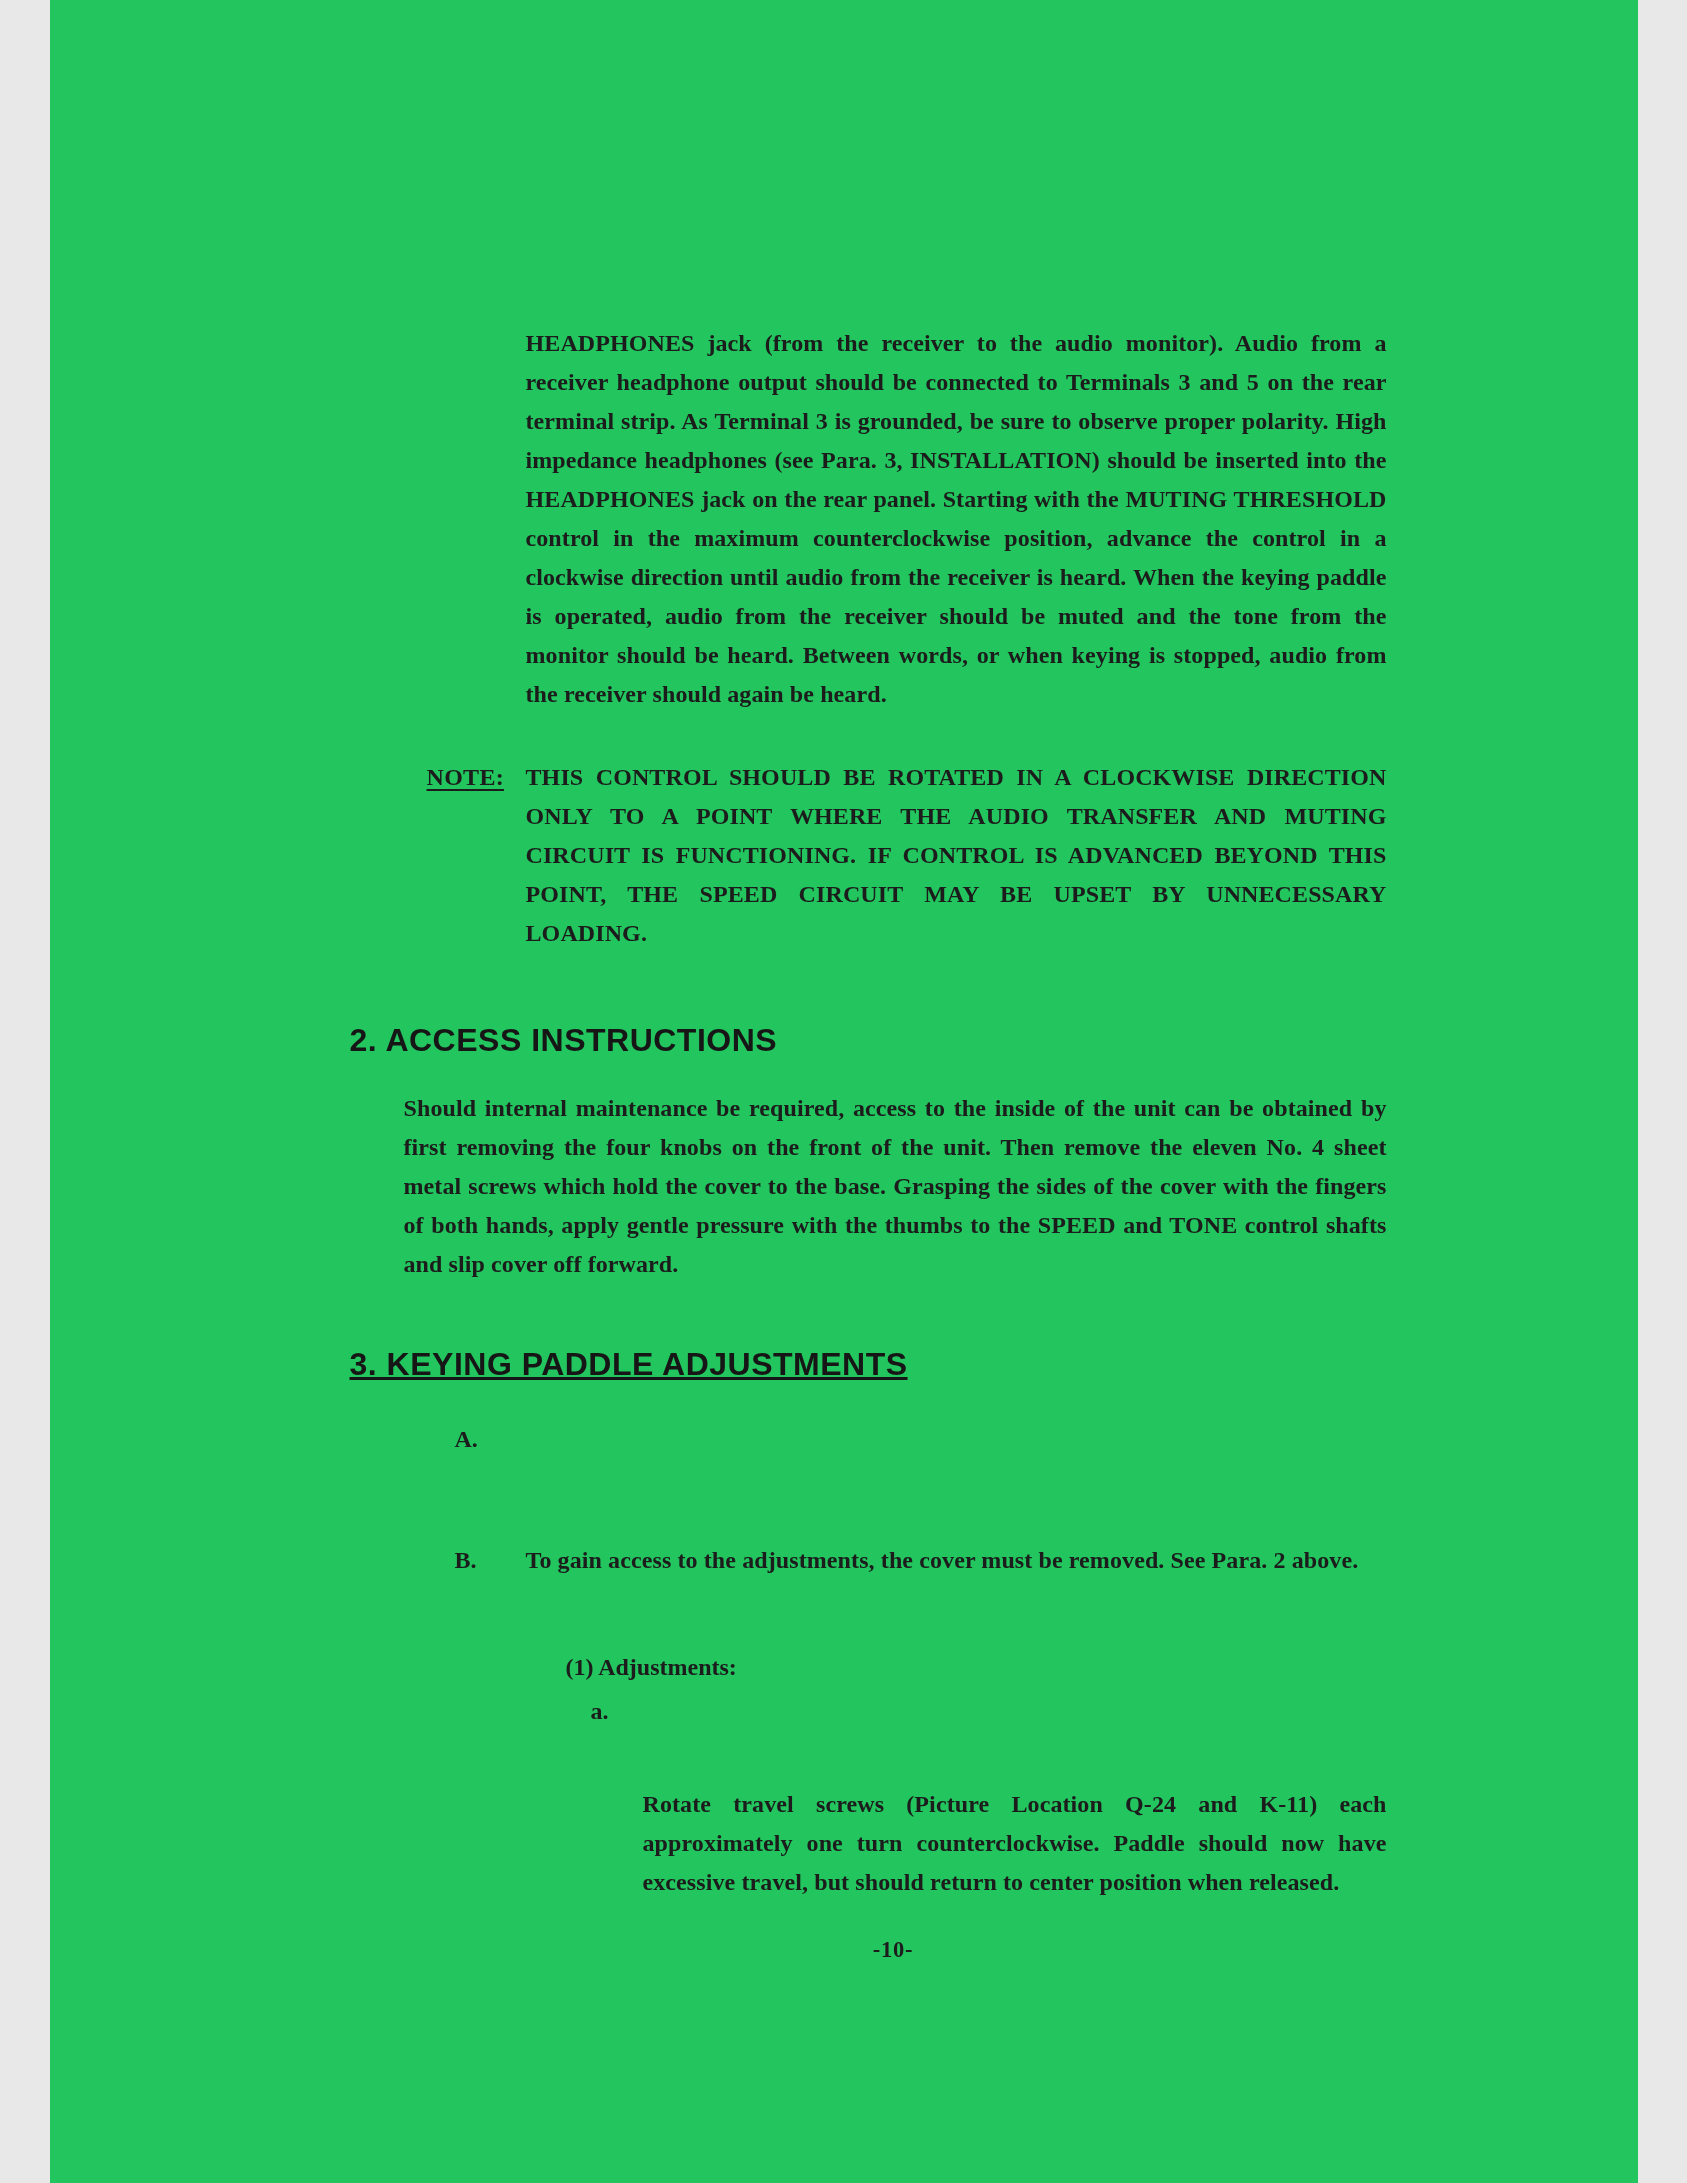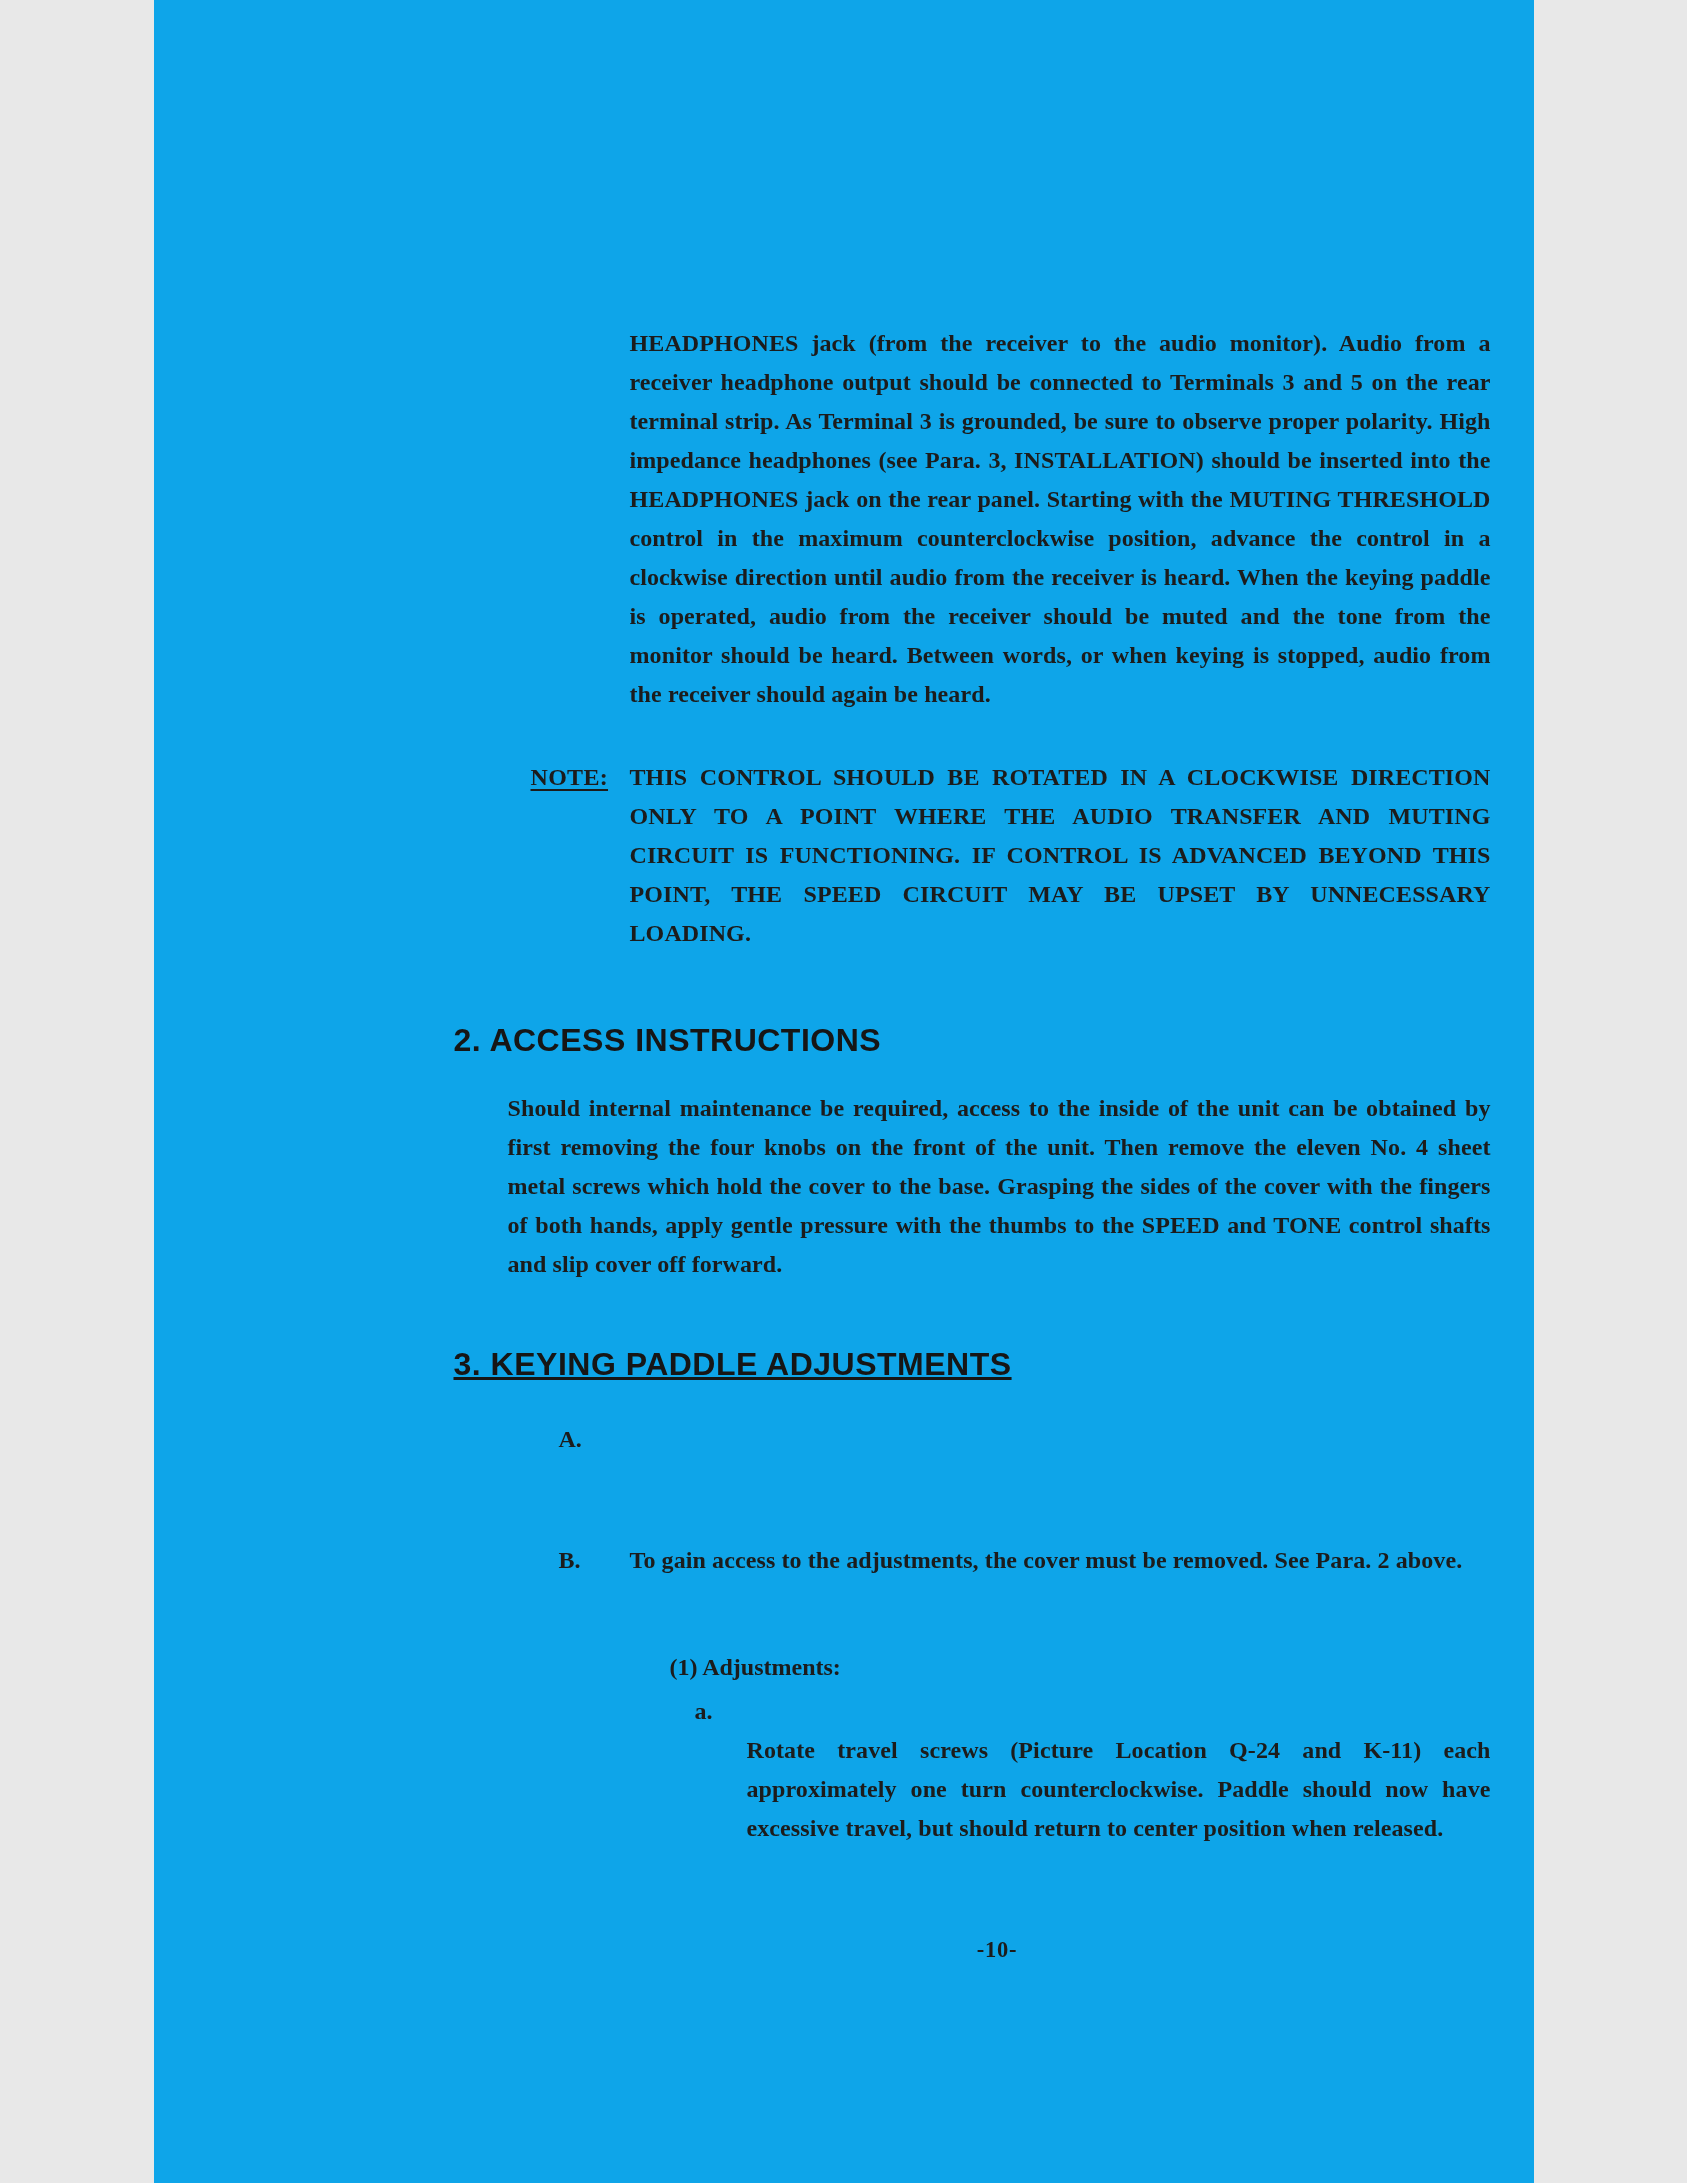--- a/index.html
+++ b/index.html
@@ -2,23 +2,23 @@
 <html style="font-size:10.6px"><head>
 <meta charset="utf-8">
 <style>
   html, body {
     margin: 0;
     padding: 0;
     background: #e8e8e8;
   }
   .page {
     position: relative;
-    width: 1380px;
+    width: 1588px;
     height: 2183px;
-    background: #0ea5e9;
+    background: #22c55e;
     font-family: "Liberation Serif", serif;
     color: #1c1c1c;
     overflow: hidden;
     margin: 0 auto;
   }
   .body-text {
     font-size: 24px;
     line-height: 39px;
     font-weight: 600;
     text-align: justify;
@@ -93,18 +93,18 @@
   <div class="abs section-heading" style="top: 1346px; text-decoration: underline;">3. KEYING PADDLE ADJUSTMENTS</div>
 
   <div class="abs item-label lbl-a" style="top: 1420px;">A.</div>
 
   <div class="abs item-label lbl-b" style="top: 1541px;">B.</div>
   <div class="abs body-text item-text" style="top: 1541px;">To gain access to the adjustments, the cover must be removed. See Para. 2 above.</div>
 
   <div class="abs adjust-label" style="top: 1648px;">(1) Adjustments:</div>
 
   <div class="abs item-label sub-label" style="top: 1692px;">a.</div>
-  <div class="abs body-text sub-text" style="top: 1731px;">Rotate travel screws (Picture Location Q-24 and K-11) each approximately one turn counterclockwise. Paddle should now have excessive travel, but should return to center position when released.</div>
+  <div class="abs body-text sub-text" style="top: 1785px;">Rotate travel screws (Picture Location Q-24 and K-11) each approximately one turn counterclockwise. Paddle should now have excessive travel, but should return to center position when released.</div>
 
   <div class="abs page-number" style="top: 1929px; margin-top: 8px;">-10-</div>
 
 </div>
 
 
 </body></html>

